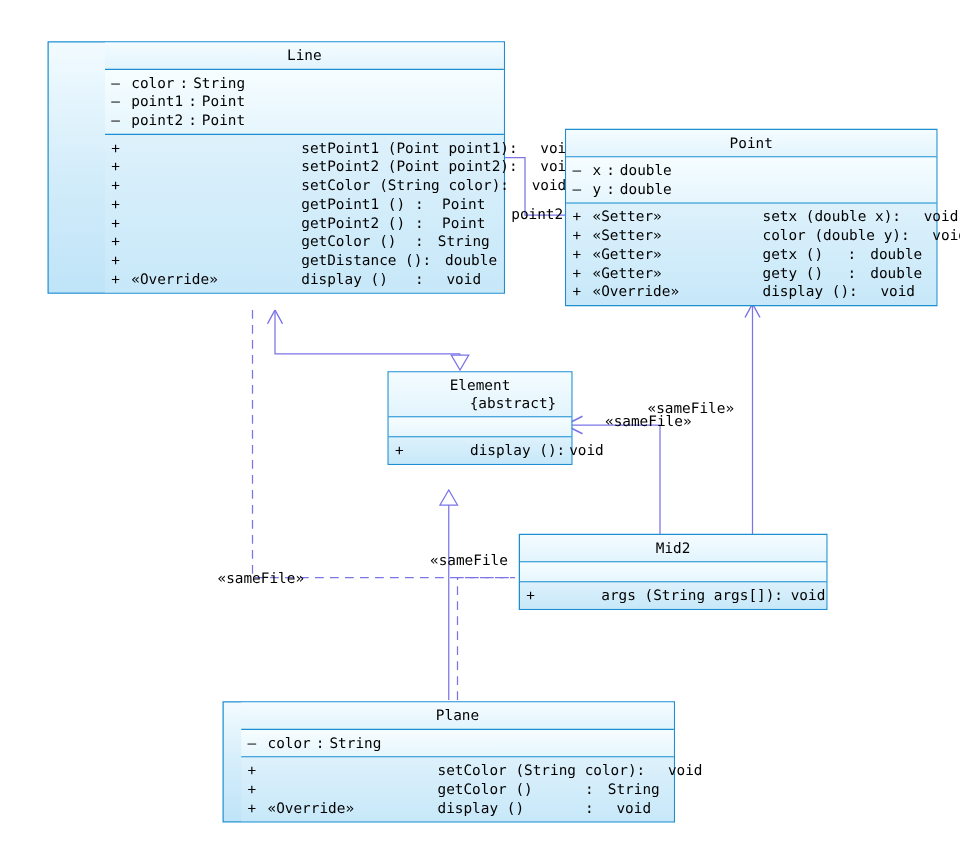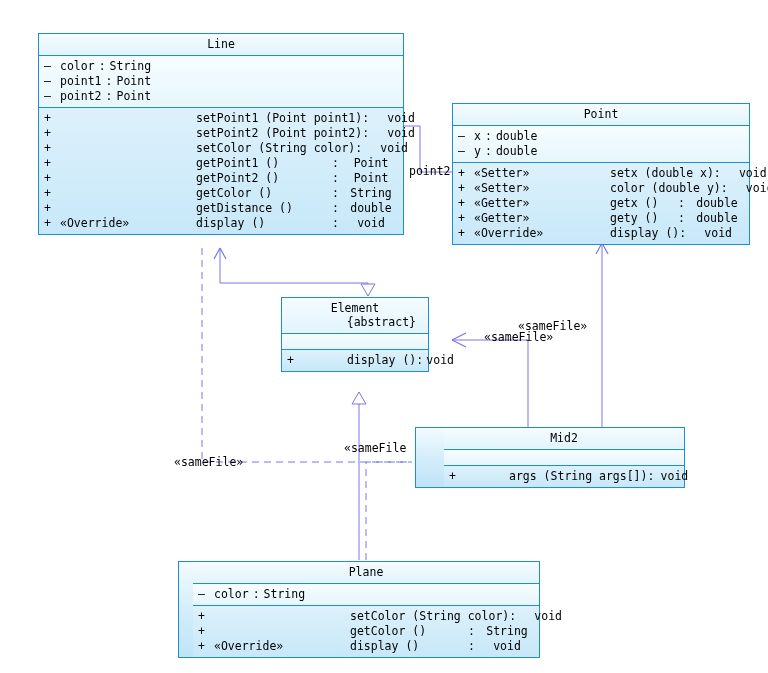--- a/index.html
+++ b/index.html
@@ -97,21 +97,21 @@
   <div class="edge-label" style="left:409px;top:165px;">point2</div>
 
   <div class="edge-label" style="left:484px;top:331px;">«sameFile»</div>
 
   <div class="edge-label" style="left:518px;top:320px;">«sameFile»</div>
 
   <div class="edge-label masked" style="left:344px;top:442px;">«sameFile</div>
 
   <div class="edge-label" style="left:174px;top:456px;">«sameFile»</div>
 
-  <div class="uml" id="cls-line" style="left:38px;top:33px;width:366px;">
+  <div class="uml" id="cls-line" style="left:38px;top:33px;width:366px;padding-left:45px;">
     <div class="sec title">
       <span>Line</span>
     </div>
     <div class="sec attrs">
       <div class="arow">
         <span class="vis">–</span>
         <span class="nm">color</span>
         <span class="colon">:</span>
         <span class="typ">String</span>
       </div>
@@ -238,38 +238,38 @@
       <div class="orow">
         <span class="vis">+</span>
         <span class="ster">«Override»</span>
         <span class="sig">display ()</span>
         <span class="colon">:</span>
         <span class="ret">void</span>
       </div>
     </div>
   </div>
 
-  <div class="uml" id="cls-element" style="left:281px;top:297px;width:148px;">
+  <div class="uml" id="cls-element" style="left:310px;top:297px;width:148px;">
     <div class="sec title">
       <span>Element</span>
       <span class="abs">{abstract}</span>
     </div>
     <div class="sec attrs empty"></div>
     <div class="sec ops">
       <div class="orow">
         <span class="vis">+</span>
         <span class="ster narrow"></span>
         <span class="sig">display ()</span>
         <span class="colon">:</span>
         <span class="ret" style="width:34px;">void</span>
       </div>
     </div>
   </div>
 
-  <div class="uml" id="cls-mid2" style="left:415px;top:427px;width:270px;padding-left:28px;">
+  <div class="uml" id="cls-mid2" style="left:415px;top:427px;width:247px;">
     <div class="sec title">
       <span>Mid2</span>
     </div>
     <div class="sec attrs empty"></div>
     <div class="sec ops">
       <div class="orow">
         <span class="vis">+</span>
         <span class="ster narrow"></span>
         <span class="sig">args (String args[])</span>
         <span class="colon">:</span>

